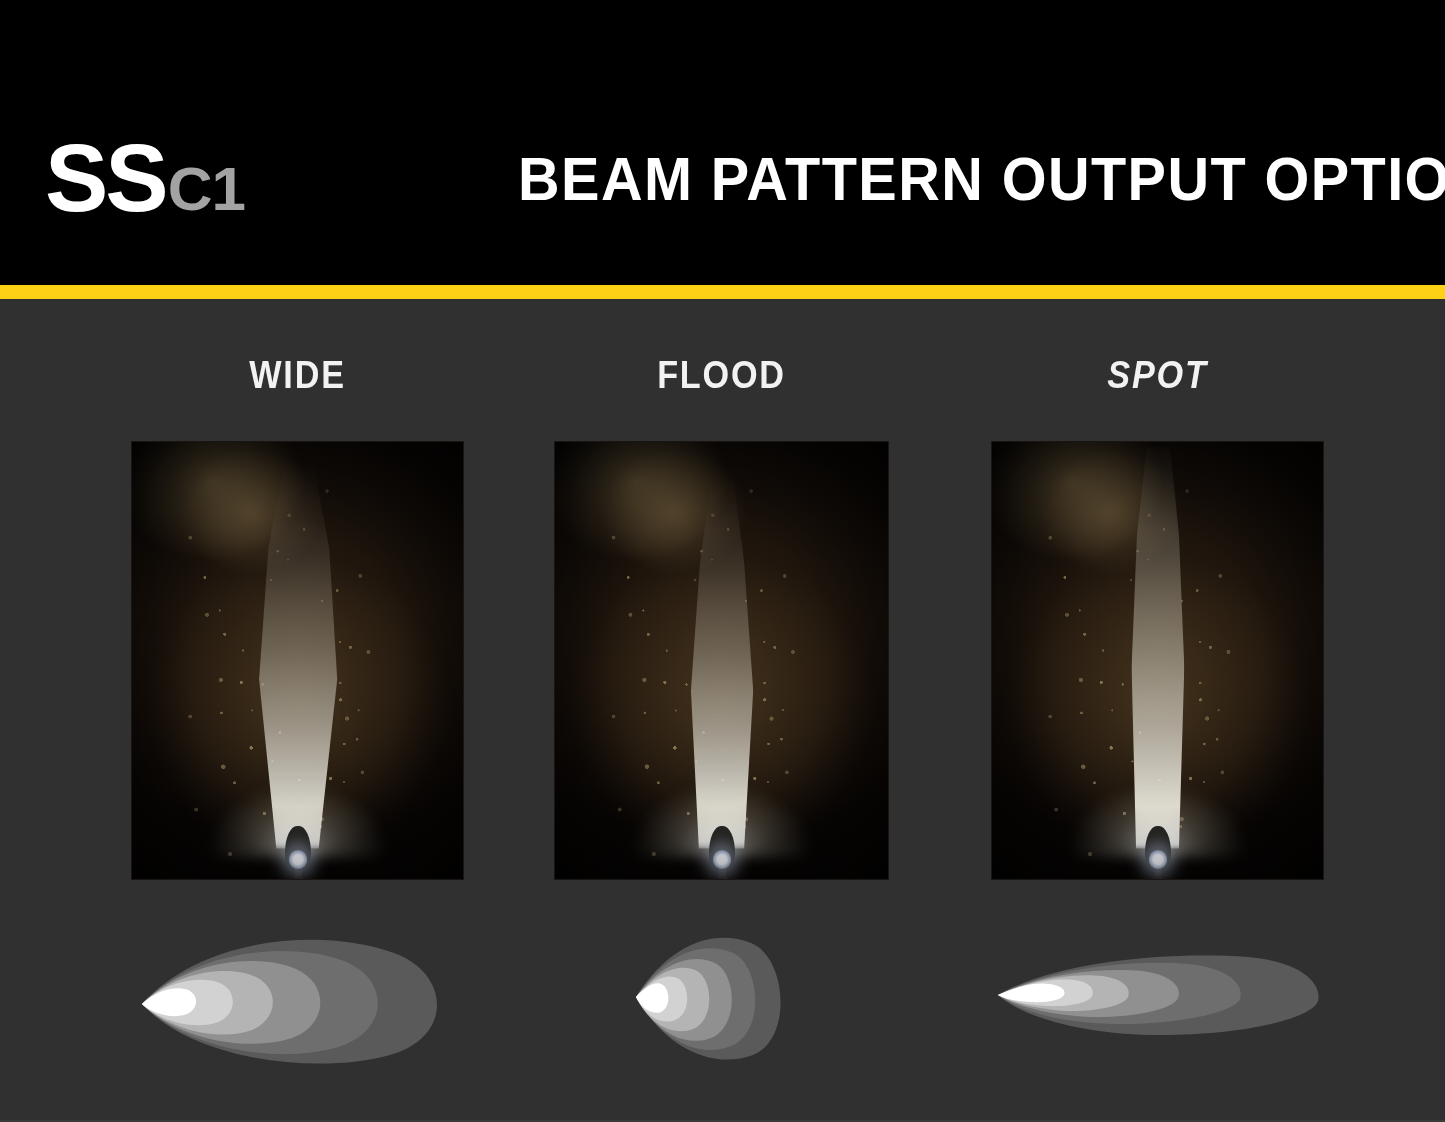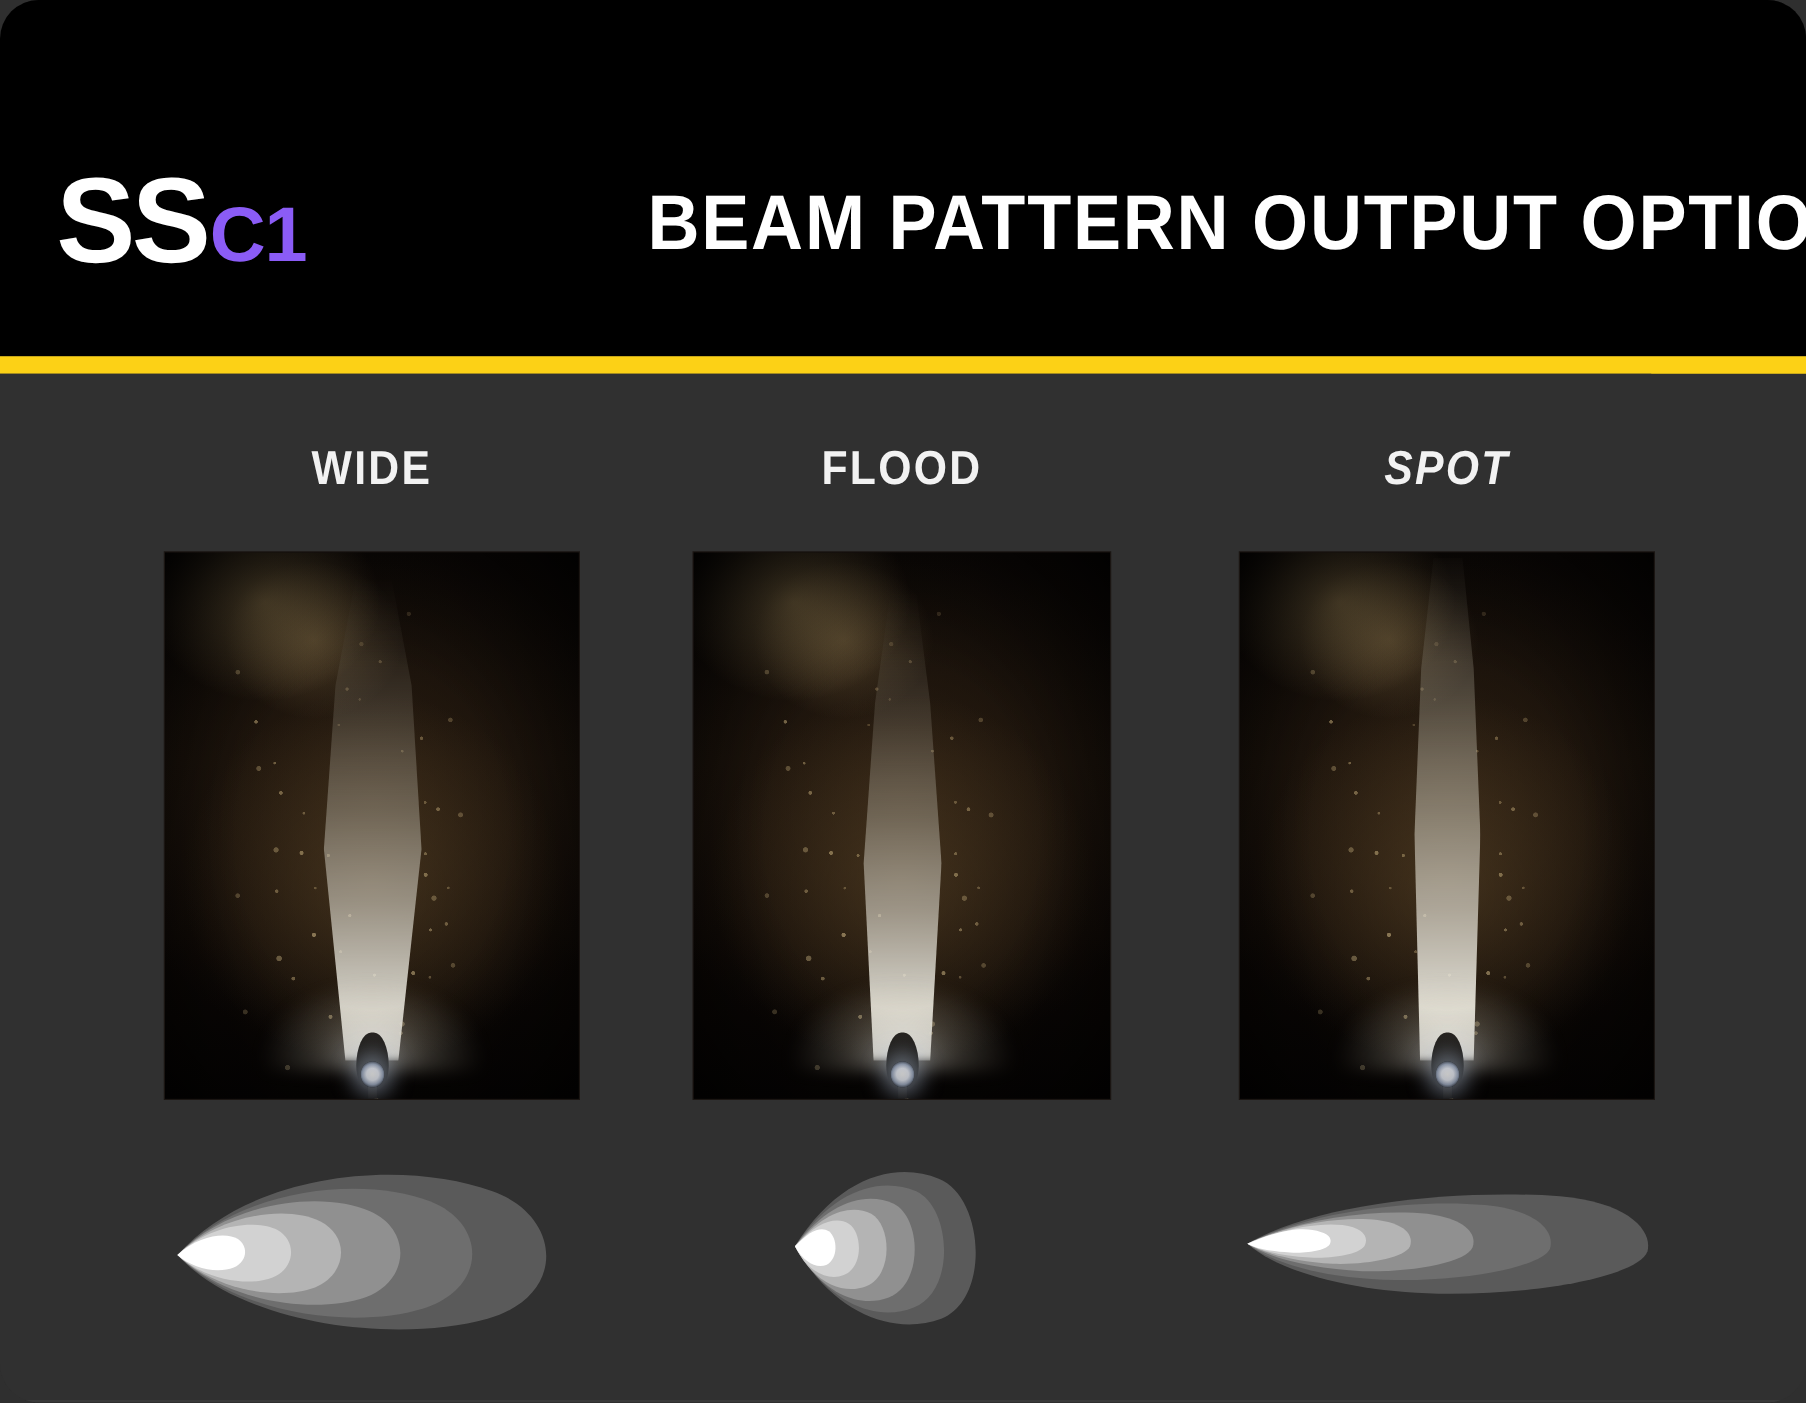--- a/index.html
+++ b/index.html
@@ -10,21 +10,20 @@
   body {
     font-family: "Liberation Sans", sans-serif;
   }
 
   #page {
     position: relative;
     width: 1445px;
     height: 1122px;
     background: #303030;
     overflow: hidden;
-    border-radius: 31px;
   }
 
   
   #header {
     position: absolute;
     left: 0; top: 0;
     width: 1445px;
     height: 285px;
     background: #000000;
   }
@@ -45,21 +44,21 @@
     letter-spacing: -3px;
     color: #ffffff;
     transform: scaleY(1.02);
     transform-origin: bottom left;
   }
   .logo-c1 {
     font-family: "Liberation Sans", sans-serif;
     font-weight: bold;
     font-size: 62px;
     letter-spacing: -1px;
-    color: #8b5cf6;
+    color: #a3a3a3;
     margin-left: 2px;
     position: relative;
     top: -1px;
   }
 
   #header-title {
     position: absolute;
     left: 518px;
     top: 148px;
     width: 900px;

